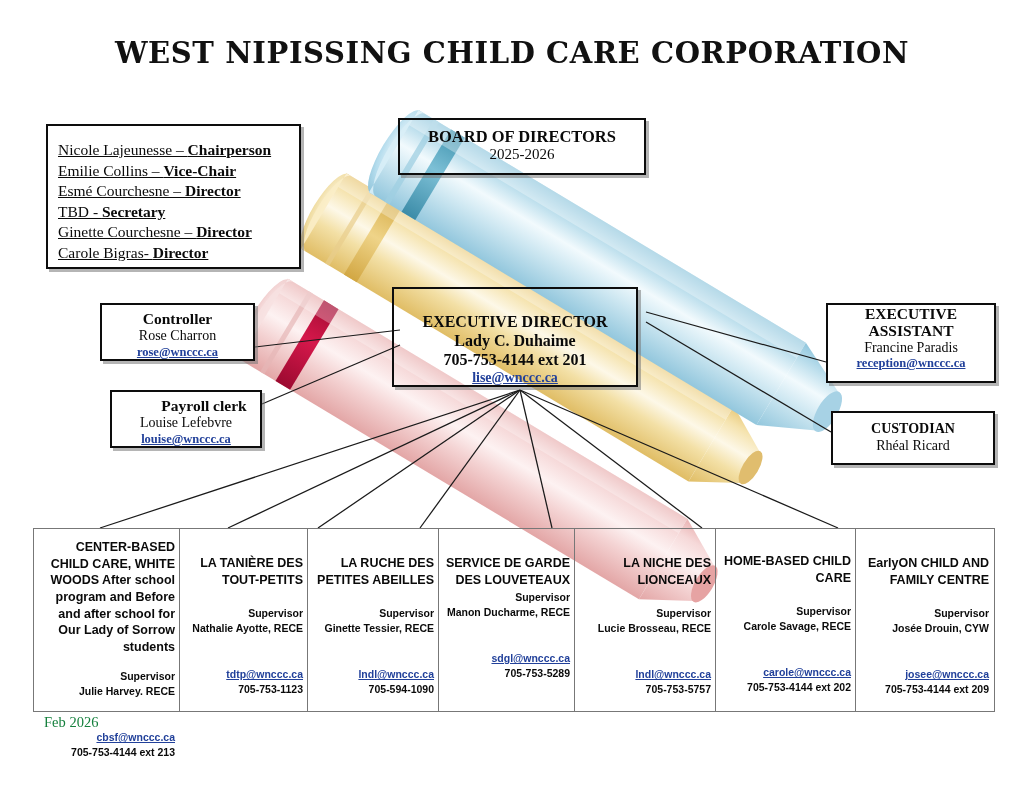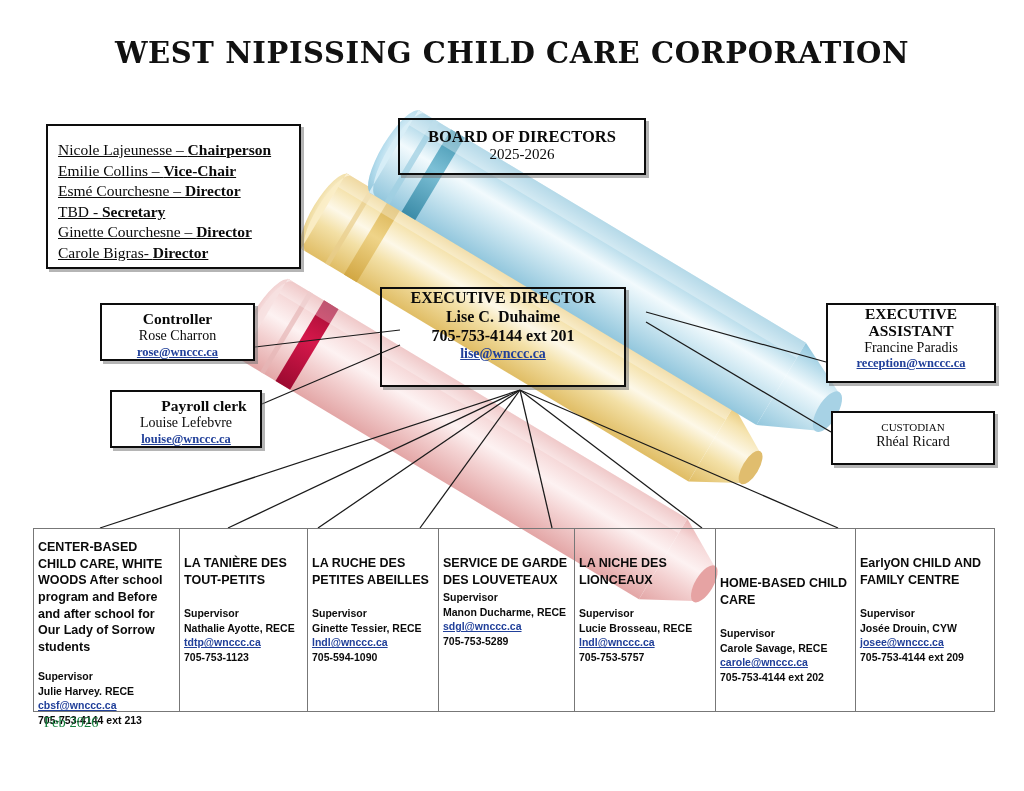--- a/index.html
+++ b/index.html
@@ -68,22 +68,22 @@
   
   #board-of-directors {
     left: 398px; top: 118px; width: 248px; height: 57px;
     padding-top: 7px;
     font-size: 16.5px;
   }
   #board-of-directors .sub { font-size: 15px; font-weight: normal; }
 
   
   #executive-director {
-    left: 380px; top: 287px; width: 246px; height: 100px;
-    padding-top: 0;
+    left: 392px; top: 287px; width: 246px; height: 100px;
+    padding-top: 24px;
     font-size: 16px;
   }
   #executive-director .line { font-weight: bold; }
   #executive-director .email { font-size: 14px; }
 
   
   #controller {
     left: 100px; top: 303px; width: 155px; height: 58px;
     padding-top: 5px;
     font-size: 14px;
@@ -107,57 +107,58 @@
   }
   #executive-assistant .title { font-size: 15.5px; font-weight: bold; line-height: 1.12; }
   #executive-assistant .email { font-size: 12.5px; }
 
   
   #custodian {
     left: 831px; top: 411px; width: 164px; height: 54px;
     padding-top: 8px;
     font-size: 14px;
   }
-  #custodian .title { font-size: 11px; font-weight: normal; }
+  #custodian .title { font-size: 14px; font-weight: bold; }
 
   
   #program-row {
     position: absolute;
     left: 33px; top: 528px;
     width: 962px; height: 184px;
     box-sizing: border-box;
     border: 1.5px solid #777777;
     background: transparent;
     display: flex;
   }
   .program {
     box-sizing: border-box;
     flex: 0 0 auto;
     border-right: 1.5px solid #777777;
     padding: 10px 4px 0 4px;
-    text-align: left;
+    text-align: right;
     font-family: "Liberation Sans", "DejaVu Sans", sans-serif;
     color: #0a0a0a;
   }
   .program:last-child { border-right: none; }
   .program .pname {
     font-weight: bold;
     font-size: 12.5px;
     line-height: 1.33;
   }
   .program .pbody {
     margin-top: 10px;
     font-size: 10.5px;
     font-weight: bold;
     line-height: 1.38;
   }
   .program .pbody .email {
     color: #21409a;
     text-decoration: underline;
     font-weight: bold;
+    margin-top: 32px;
   }
   .program.tight .pbody { margin-top: 2px; }
 
   #footer-date {
     position: absolute;
     left: 44px; top: 714px;
     font-size: 14.5px;
     color: #15803d;
   }
 </style>
@@ -305,21 +306,21 @@
       </div>
     </div>
 
     <div class="box" id="board-of-directors">
       <div class="b">BOARD OF DIRECTORS</div>
       <div class="sub">2025-2026</div>
     </div>
 
     <div class="box" id="executive-director">
       <div class="line">EXECUTIVE DIRECTOR</div>
-      <div class="line">Lise C. Duhaime</div>
+      <div class="line">Lady C. Duhaime</div>
       <div class="line">705-753-4144 ext 201</div>
       <div class="email">lise@wnccc.ca</div>
     </div>
 
     <div class="box opaque" id="controller">
       <div class="title">Controller</div>
       <div>Rose Charron</div>
       <div class="email">rose@wnccc.ca</div>
     </div>
 
@@ -387,21 +388,21 @@
         <div class="pname" style="margin-top:16px">LA NICHE DES LIONCEAUX</div>
         <div class="pbody" style="margin-top:18px">
           <div>Supervisor</div>
           <div>Lucie Brosseau, RECE</div>
           <div class="email">lndl@wnccc.ca</div>
           <div>705-753-5757</div>
         </div>
       </div>
 
       <div class="program" style="width:140px">
-        <div class="pname" style="margin-top:36px">HOME-BASED CHILD CARE</div>
+        <div class="pname" style="margin-top:14px">HOME-BASED CHILD CARE</div>
         <div class="pbody" style="margin-top:18px">
           <div>Supervisor</div>
           <div>Carole Savage, RECE</div>
           <div class="email">carole@wnccc.ca</div>
           <div>705-753-4144 ext 202</div>
         </div>
       </div>
 
       <div class="program" style="width:137px">
         <div class="pname" style="margin-top:16px">EarlyON CHILD AND FAMILY CENTRE</div>

